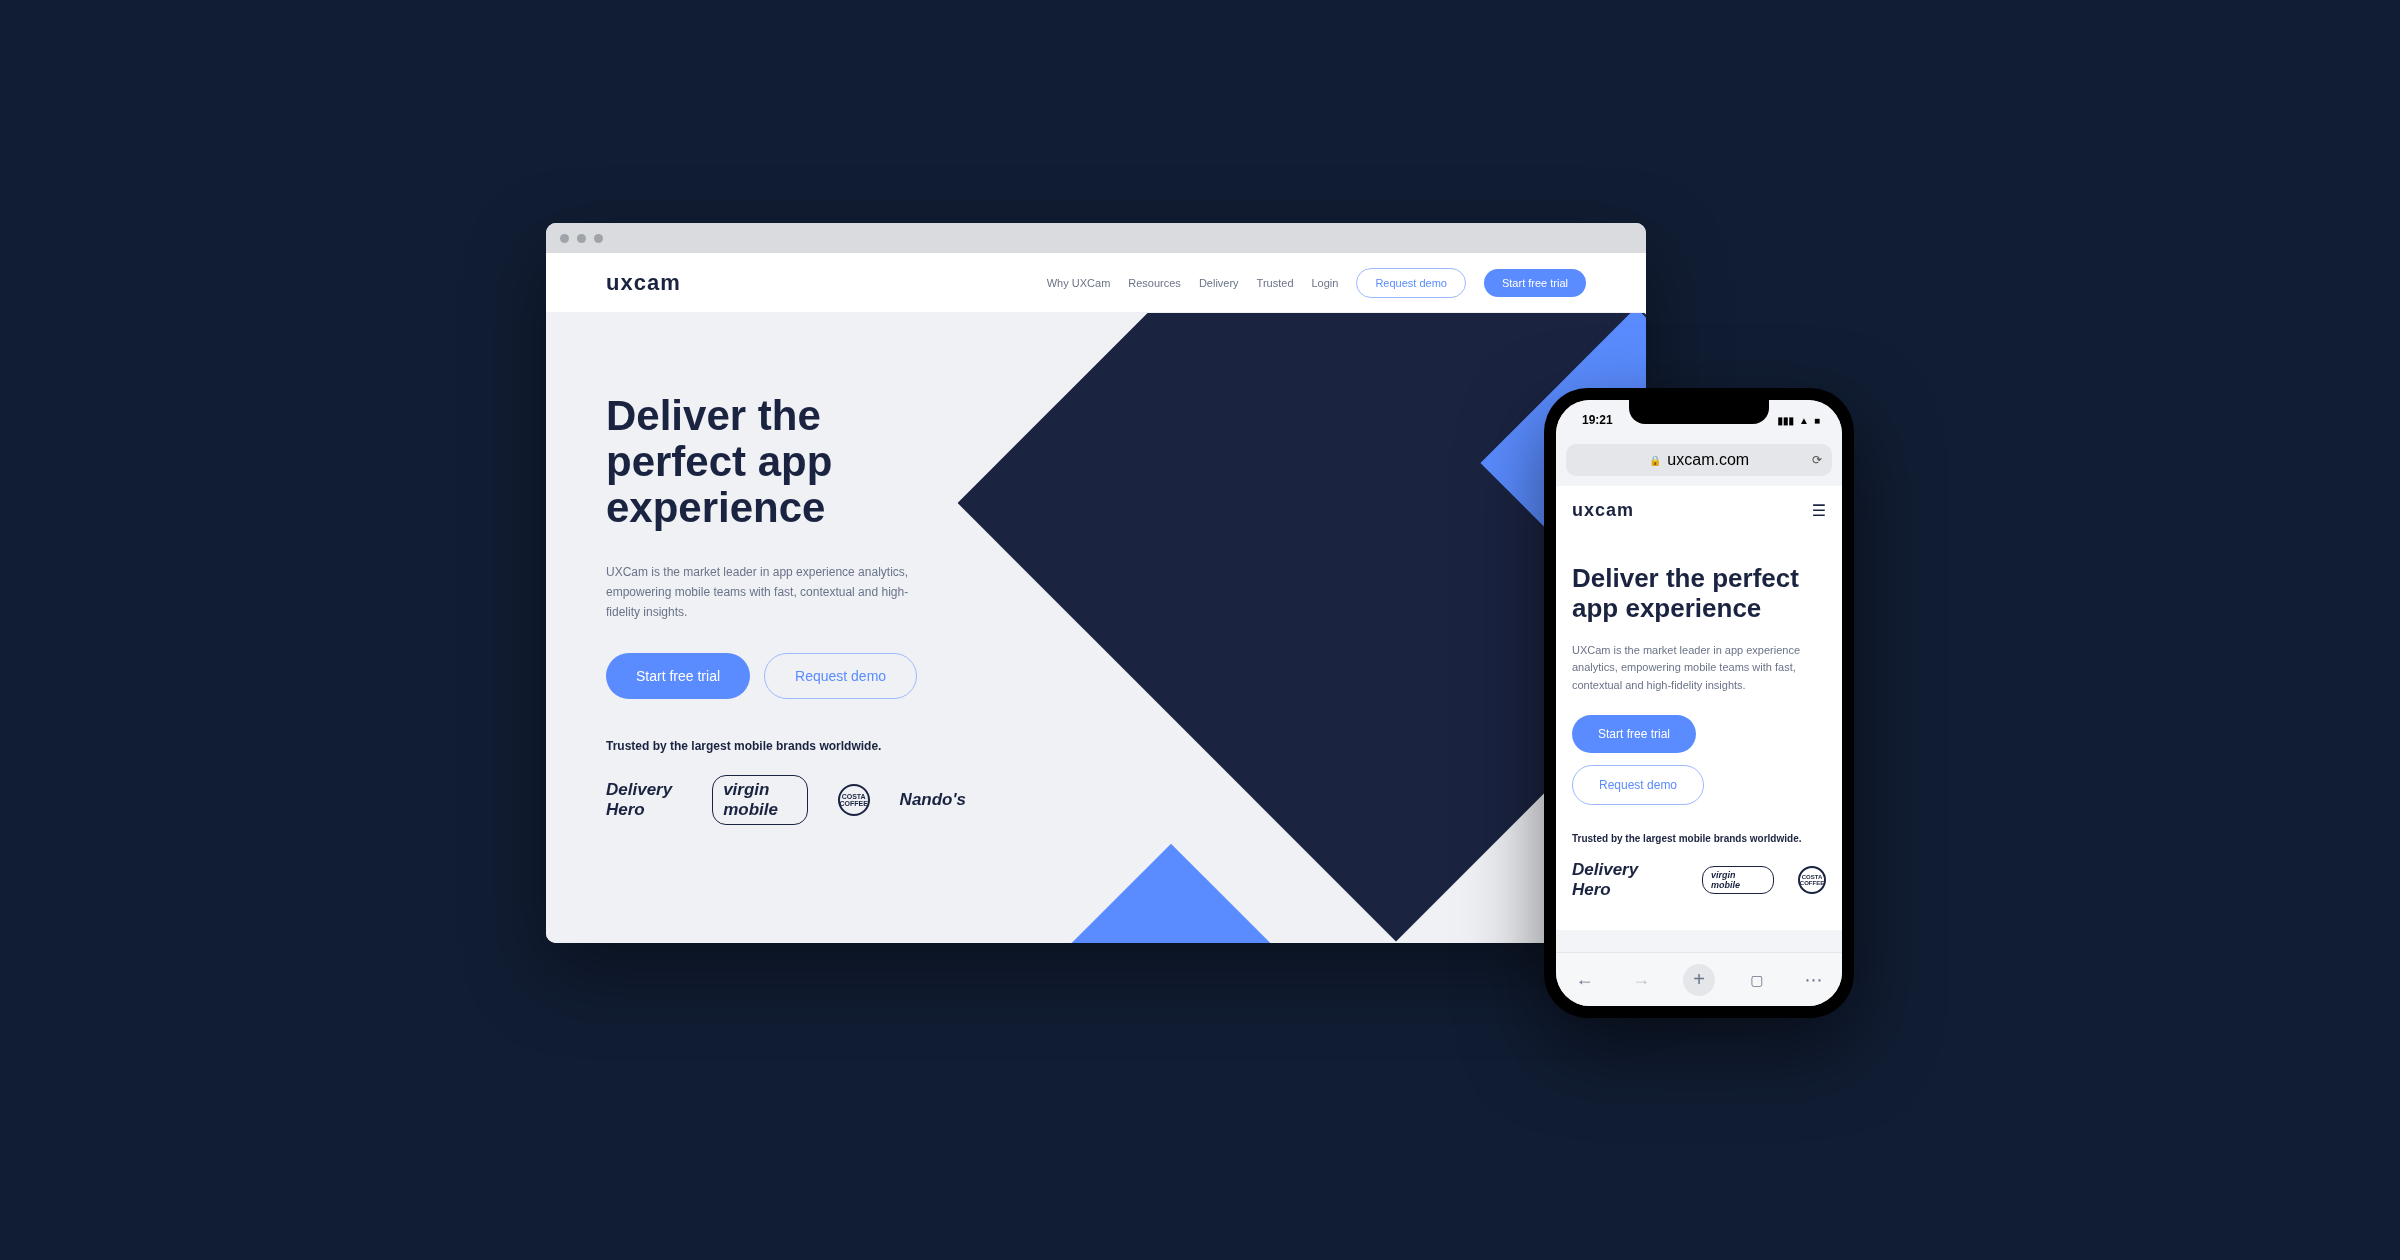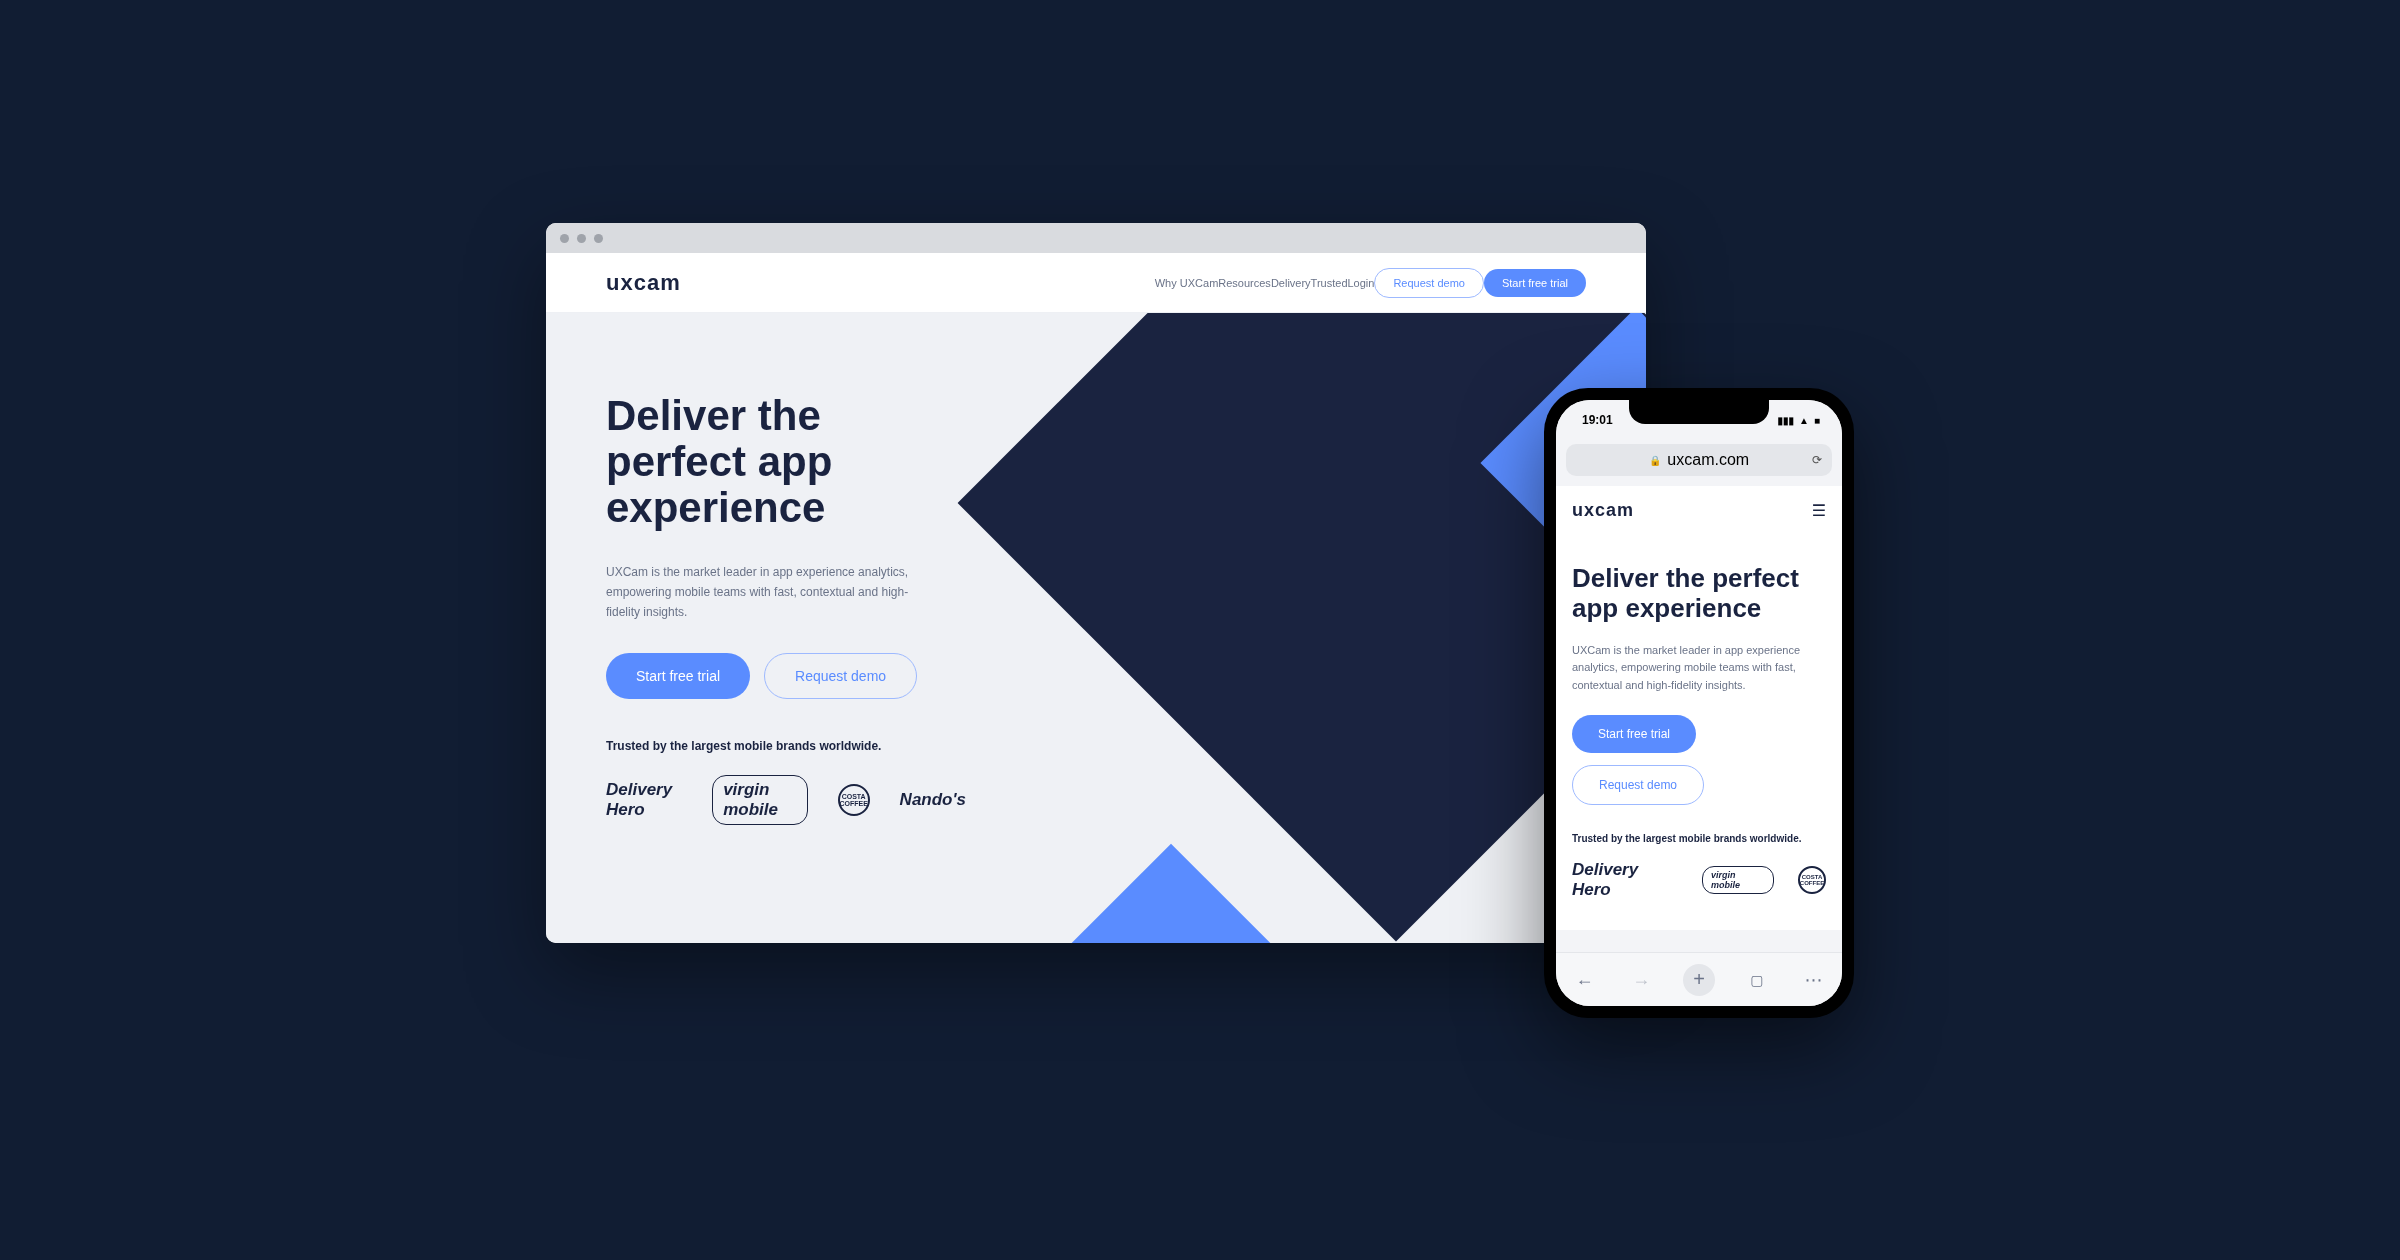--- a/index.html
+++ b/index.html
@@ -36,21 +36,21 @@
 
 .site-header {
   height: 60px;
   background: #fff;
   display: flex;
   align-items: center;
   padding: 0 60px;
   border-bottom: 1px solid #eef0f4;
 }
 .logo { font-weight: 800; font-size: 22px; color: #1a2340; letter-spacing: 1px; }
-.nav { margin-left: auto; display: flex; align-items: center; }
+.nav { margin-left: auto; display: flex; align-items: center; gap: 18px; }
 .nav-link { font-size: 11px; color: #6a7388; text-decoration: none; cursor: pointer; }
 .btn-outline {
   font-size: 11px;
   color: #5a8cff;
   border: 1px solid #9db9ff;
   background: transparent;
   padding: 8px 18px;
   border-radius: 18px;
   cursor: pointer;
 }
@@ -318,21 +318,21 @@
       </div>
     </div>
   </div>
 </div>
 
 <div class="phone">
   <div class="phone-screen">
     <div class="notch"></div>
 
     <div class="status-bar">
-      <span>19:01</span>
+      <span>19:21</span>
       <div class="status-right">
         <span>▮▮▮</span>
         <span>▲</span>
         <span>■</span>
       </div>
     </div>
 
     <div class="url-bar">
       <span class="lock-icon">🔒</span>
       <span class="url-text">uxcam.com</span>

